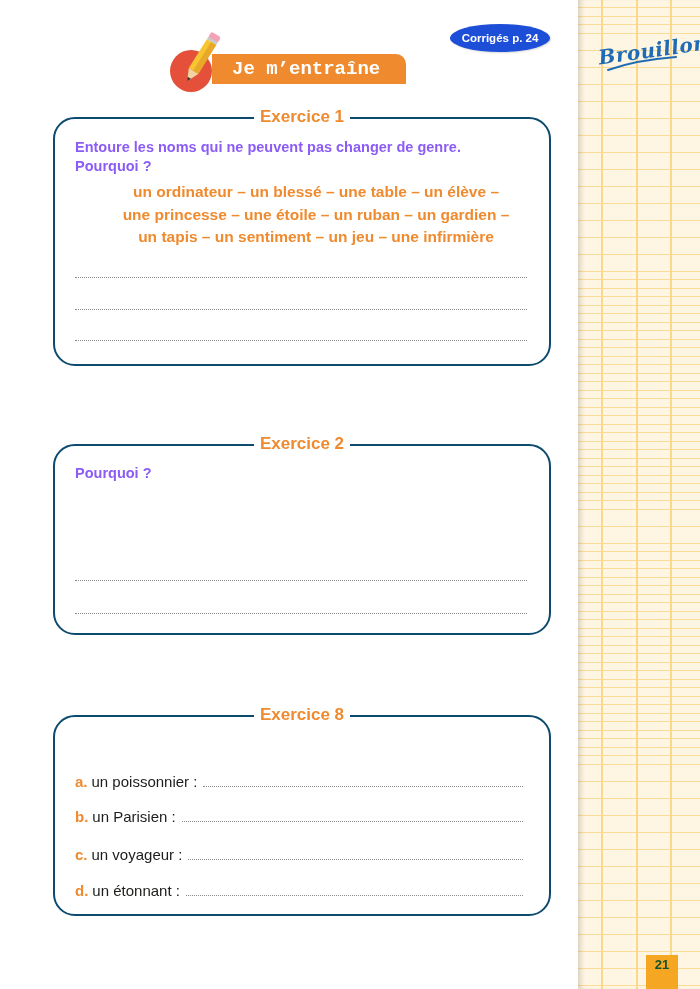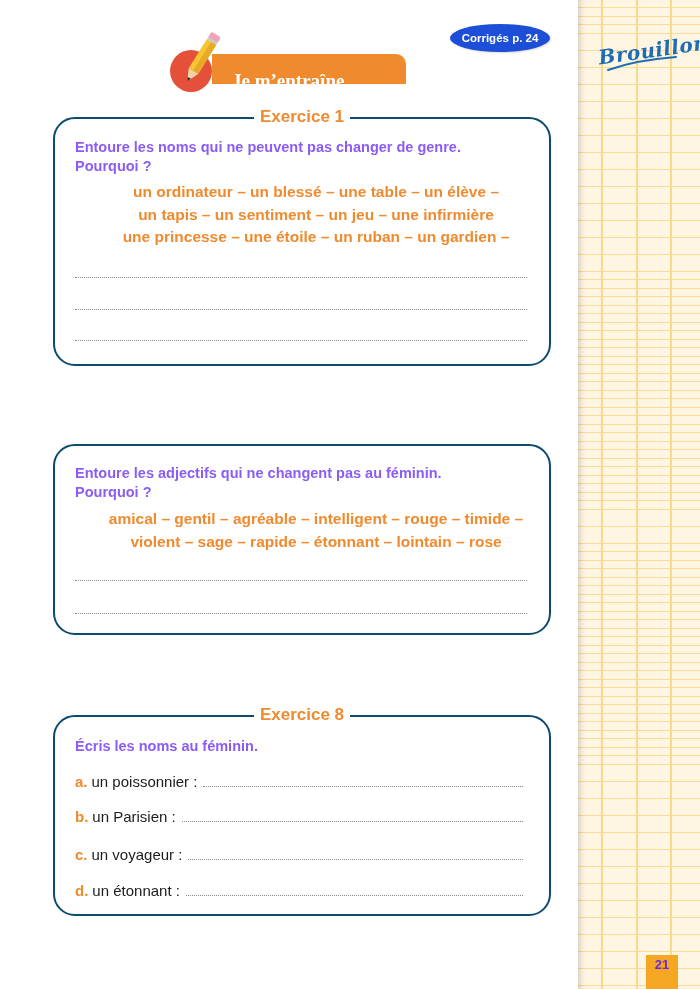--- a/index.html
+++ b/index.html
@@ -8,21 +8,21 @@
 
   .main { position: absolute; left: 0; top: 0; width: 578px; height: 989px; background: #ffffff; }
 
   
   .header-banner {
     position: absolute; left: 212px; top: 54px; width: 194px; height: 30px;
     background: #ef8a2e; border-radius: 0 10px 0 0;
   }
   .header-title {
     position: absolute; left: 232px; top: 56px; color: #ffffff;
-    font-family: Liberation Serif, serif; font-weight: bold; font-size: 19px; line-height: 26px; margin-top: 12px;
+    font-family: Liberation Mono, monospace; font-weight: bold; font-size: 19px; line-height: 26px;
   }
   .header-circle {
     position: absolute; left: 170px; top: 50px; width: 42px; height: 42px; border-radius: 50%;
     background: #e4503a;
   }
   .pencil { position: absolute; left: 176px; top: 26px; width: 50px; height: 64px; }
 
   .answers-badge {
     position: absolute; left: 450px; top: 24px; width: 100px; height: 28px; border-radius: 50%;
     background: #1d4ed8; color: #fff; font-family: "Liberation Sans", sans-serif; font-weight: bold;
@@ -70,21 +70,21 @@
     box-shadow: inset 6px 0 6px -4px rgba(0,0,0,0.18);
   }
   .brouillon {
     position: absolute; left: 598px; top: 38px; color: #1f6cb6;
     font-family: "DejaVu Serif", serif; font-style: italic; font-weight: bold; font-size: 20px;
     transform: rotate(-8deg); letter-spacing: 0.5px;
   }
   .brouillon-underline { position: absolute; left: 606px; top: 54px; width: 72px; height: 20px; }
   .page-number {
     position: absolute; left: 646px; top: 955px; width: 32px; height: 34px; background: #f5a623;
-    color: #6d28d9; font-family: "Liberation Sans", sans-serif; font-weight: bold; font-size: 13px;
+    color: #14532d; font-family: "Liberation Sans", sans-serif; font-weight: bold; font-size: 13px;
     text-align: center; line-height: 20px;
   }
 </style>
 </head>
 <body>
 
 <div class="main">
 
   <div class="header-banner"></div>
   <div class="header-circle"></div>
@@ -103,46 +103,39 @@
   <div class="answers-badge">Corrigés p. 24</div>
 
   <div class="exercise" style="top:117px;height:249px;">
     <div class="exercise-title"><span>Exercice 1</span></div>
     <div class="instruction" style="top:19px;">
       <div>Entoure les noms qui ne peuvent pas changer de genre.</div>
       <div>Pourquoi ?</div>
     </div>
     <div class="wordlist" style="top:62px;">
       <div>un ordinateur – un blessé – une table – un élève –</div>
+      <div>une princesse – une étoile – un ruban – un gardien –</div>
       <div>un tapis – un sentiment – un jeu – une infirmière</div>
-      <div>une princesse – une étoile – un ruban – un gardien –</div>
     </div>
     <div class="dotline" style="top:158px;"></div>
     <div class="dotline" style="top:190px;"></div>
     <div class="dotline" style="top:221px;"></div>
   </div>
 
   <div class="exercise" style="top:444px;height:191px;">
+    <div class="exercise-title"><span>Exercice 2</span></div>
     <div class="instruction" style="top:18px;">
-      <div>Entoure les adjectifs qui ne changent pas au féminin.</div>
       <div>Pourquoi ?</div>
-    </div>
-    <div class="wordlist" style="top:62px;">
-      <div>amical – gentil – agréable – intelligent – rouge – timide –</div>
-      <div>violent – sage – rapide – étonnant – lointain – rose</div>
     </div>
     <div class="dotline" style="top:134px;"></div>
     <div class="dotline" style="top:167px;"></div>
   </div>
 
   <div class="exercise" style="top:715px;height:201px;">
     <div class="exercise-title"><span>Exercice 8</span></div>
-    <div class="instruction" style="top:20px;">
-      <div>Écris les noms au féminin.</div>
-    </div>
     <div class="item" style="top:55px;">
       <span class="letter">a.</span>
       <span>un poissonnier :</span>
       <span class="fill"></span>
     </div>
     <div class="item" style="top:90px;">
       <span class="letter">b.</span>
       <span>un Parisien :</span>
       <span class="fill"></span>
     </div>

